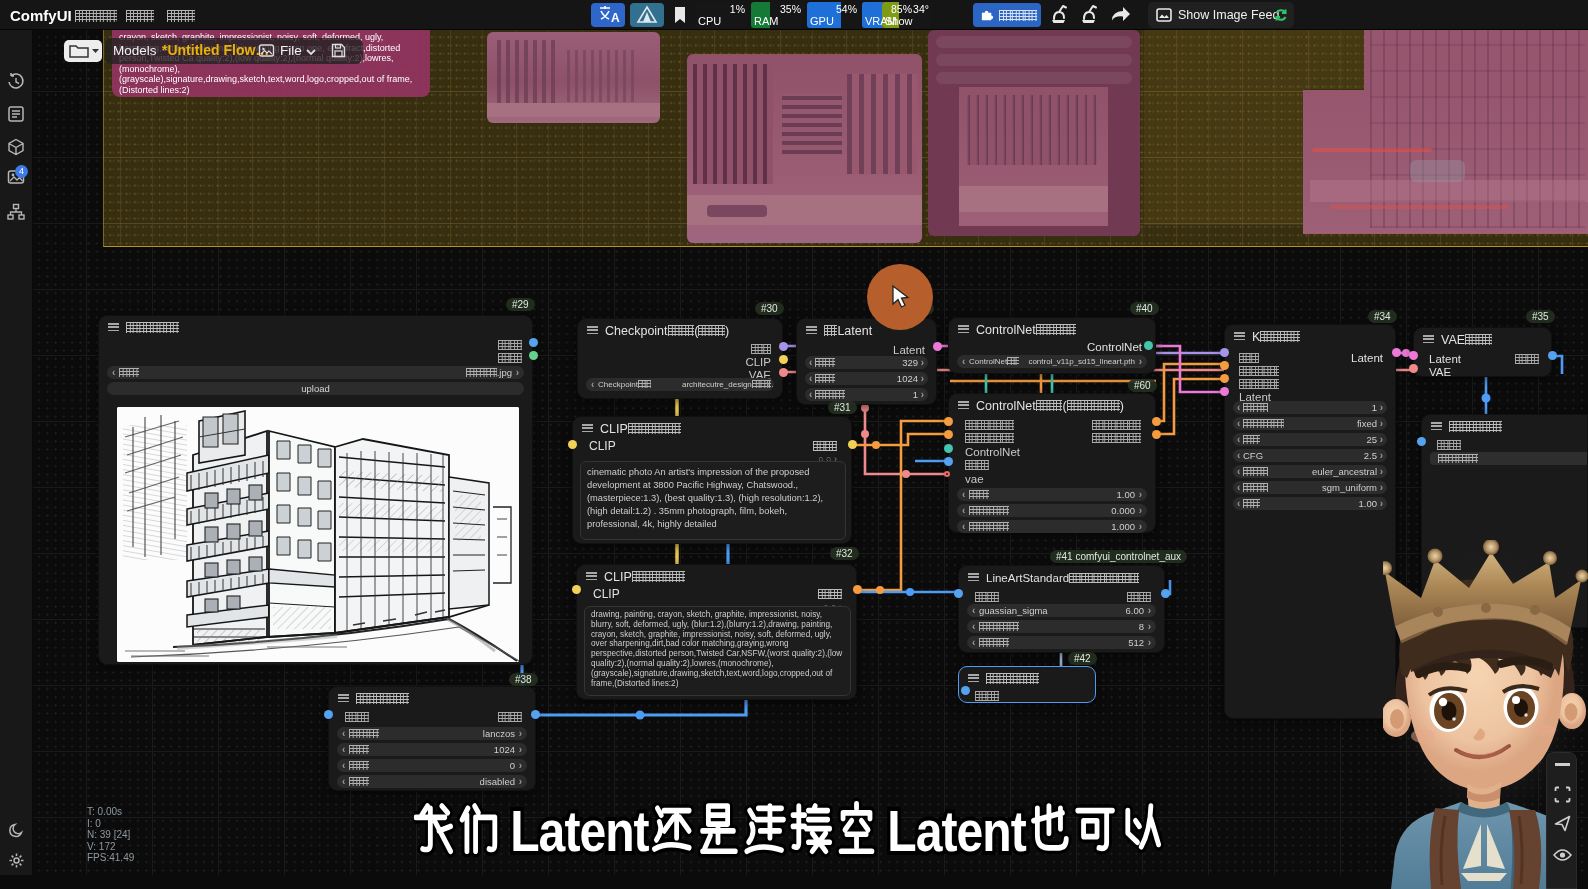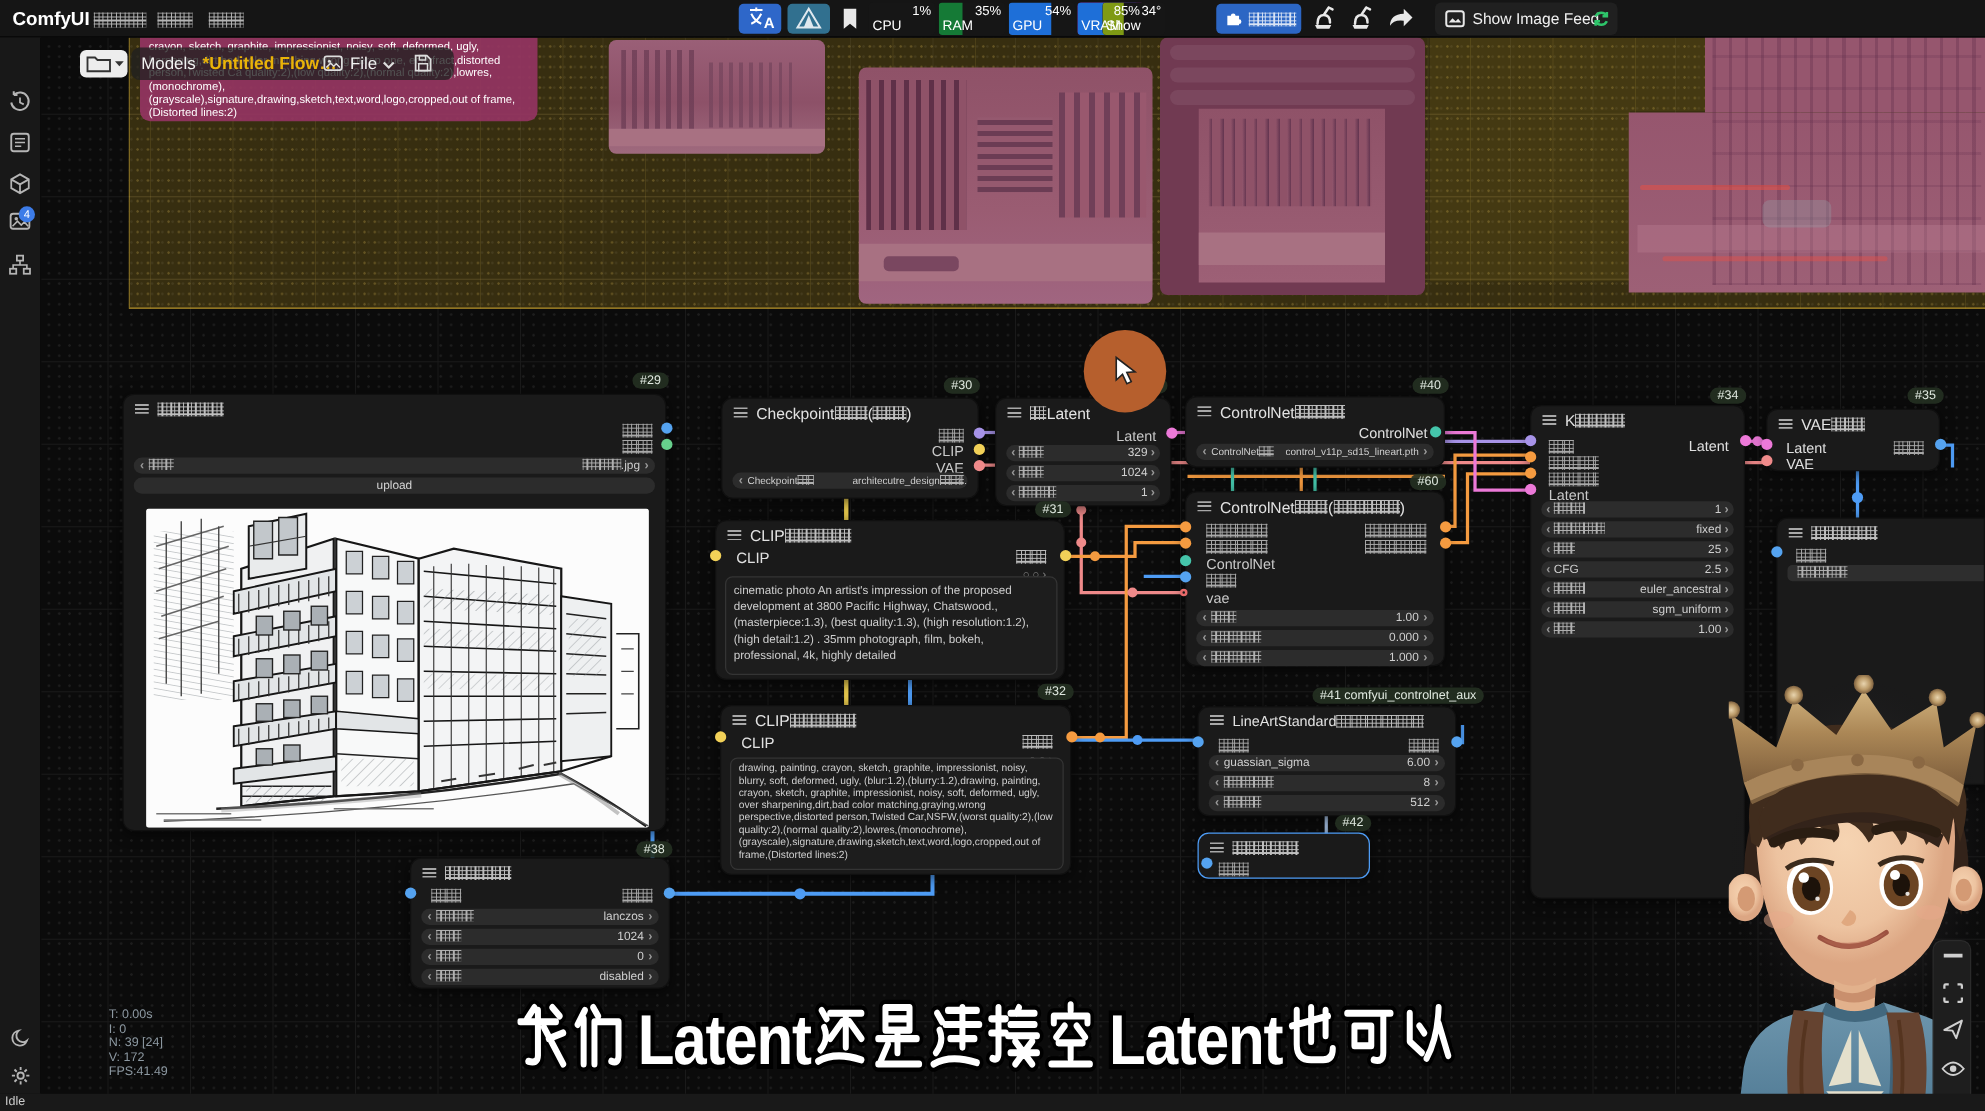--- a/index.html
+++ b/index.html
@@ -752,13 +752,12 @@
 <path d="M52 268 Q44 300 48 349 L78 349 Q72 306 76 270 Z" fill="#654330"></path>
 <path d="M126 270 Q134 306 130 349 L156 349 Q162 300 152 270 Z" fill="#654330"></path>
 <path d="M62 276 Q56 308 59 345 M136 276 Q141 308 138 344" stroke="#55341f" stroke-width="3" fill="none"></path>
 
 <g opacity="0.95">
 <path d="M98 284 L98 326 L80 329 Z" fill="#ece5cf"></path>
 <path d="M104 284 L104 326 L122 329 Z" fill="#ece5cf"></path>
 <path d="M78 333 L124 333 L117 341 L85 341 Z" fill="#ece5cf"></path>
 </g>
 </svg>
-<div id="statusbar">Idle</div>
 </div>
 </body></html>

